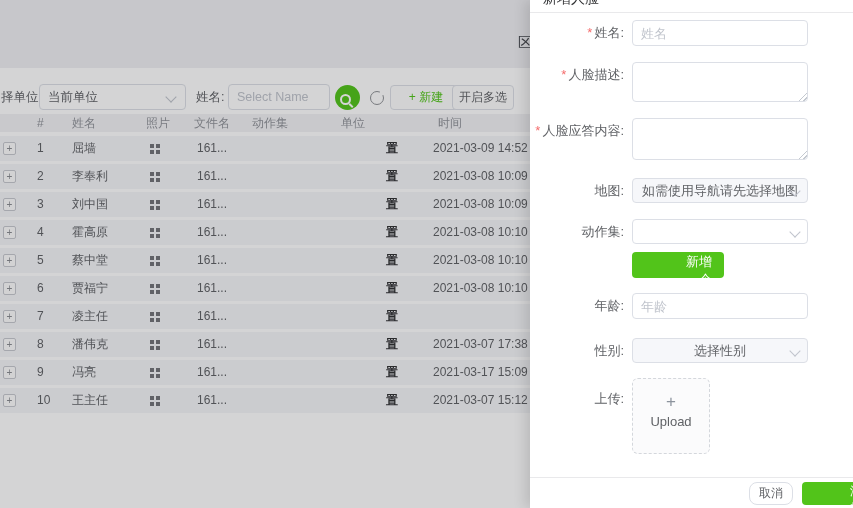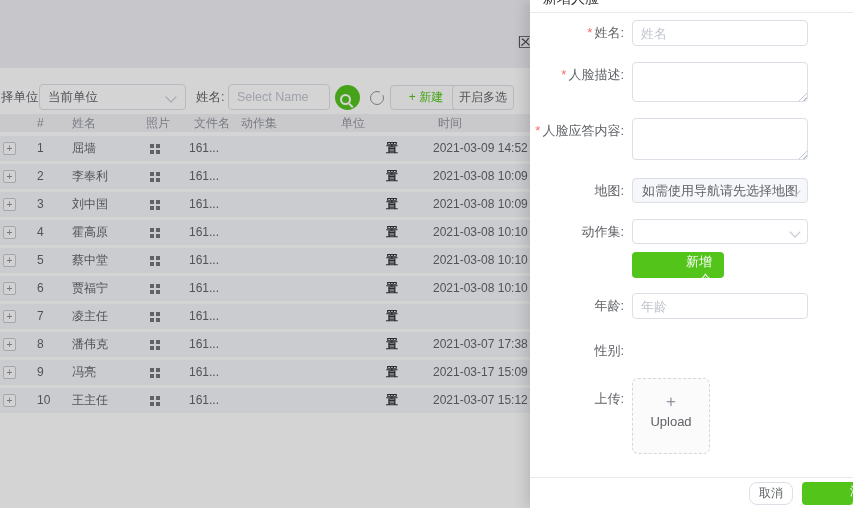--- a/index.html
+++ b/index.html
@@ -43,27 +43,27 @@
   .outbtn{position:absolute;box-sizing:border-box;height:25px;border:1px solid #dcdfe6;
           border-radius:4px;background:#fdfdfd;font-size:12px;cursor:pointer;
           font-family:"Liberation Sans",sans-serif;}
   .newbtn{left:390px;top:85px;width:72px;color:#52c41a;}
   .multibtn{left:452px;top:85px;width:62px;color:#606266;}
 
   .thead{position:absolute;left:0;top:114px;width:530px;height:18px;background:#f2f2f5;
          font-size:12px;color:#909399;}
   .thead .th{position:absolute;line-height:18px;white-space:nowrap;}
   .h-idx{left:37px;}.h-name{left:72px;}.h-photo{left:146px;}.h-file{left:194px;}
-  .h-action{left:241px;}.h-unit{left:341px;}.h-time{left:438px;}
+  .h-action{left:252px;}.h-unit{left:341px;}.h-time{left:438px;}
 
   .rows{position:absolute;left:0;top:136px;width:530px;}
   .trow{position:relative;height:25px;margin-bottom:3px;background:#f5f6f8;
         font-size:12px;color:#606266;}
   .cell{position:absolute;line-height:25px;white-space:nowrap;}
-  .c-idx{left:37px;}.c-name{left:72px;}.c-file{left:189px;}
+  .c-idx{left:37px;}.c-name{left:72px;}.c-file{left:197px;}
   .c-unit{left:386px;color:#303133;font-weight:bold;}
   .c-time{left:433px;}
   .expand-btn{position:absolute;left:3px;top:6px;width:13px;height:13px;box-sizing:border-box;
               border:1px solid #c6c9cf;background:#fdfdfd;border-radius:2px;color:#8a8d92;
               font-size:10px;line-height:11px;text-align:center;}
   .photo-icon{position:absolute;left:150px;top:8px;width:4px;height:4px;background:#737579;
               box-shadow:6px 0 #737579,0 6px #737579,6px 6px #737579;}
 
   .mask{position:absolute;left:0;top:0;width:530px;height:508px;background:rgba(18,18,22,0.18);z-index:5;}
 
@@ -266,20 +266,24 @@
   <button class="green-btn action-add">新增一个动作集</button>
 
   <div class="form-label" style="top:298px">
     <span>年龄:</span>
   </div>
   <input class="ctl" style="top: 293px;" placeholder="年龄">
 
   <div class="form-label" style="top:343px">
     <span>性别:</span>
   </div>
+  <div class="ctl dsel gray" style="top:338px">
+    <span class="ph">选择性别</span>
+    <span class="chev"></span>
+  </div>
 
   <div class="form-label" style="top:391px">
     <span>上传:</span>
   </div>
   <div class="upload-box">
     <div class="up-plus">+</div>
     <div class="up-text">Upload</div>
   </div>
 
   <div class="footer-divider"></div>

